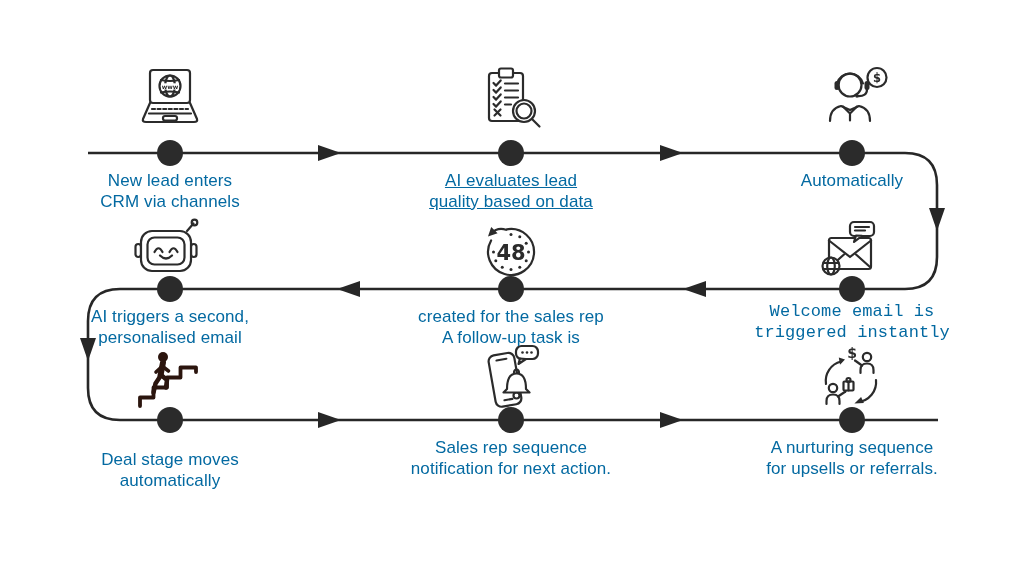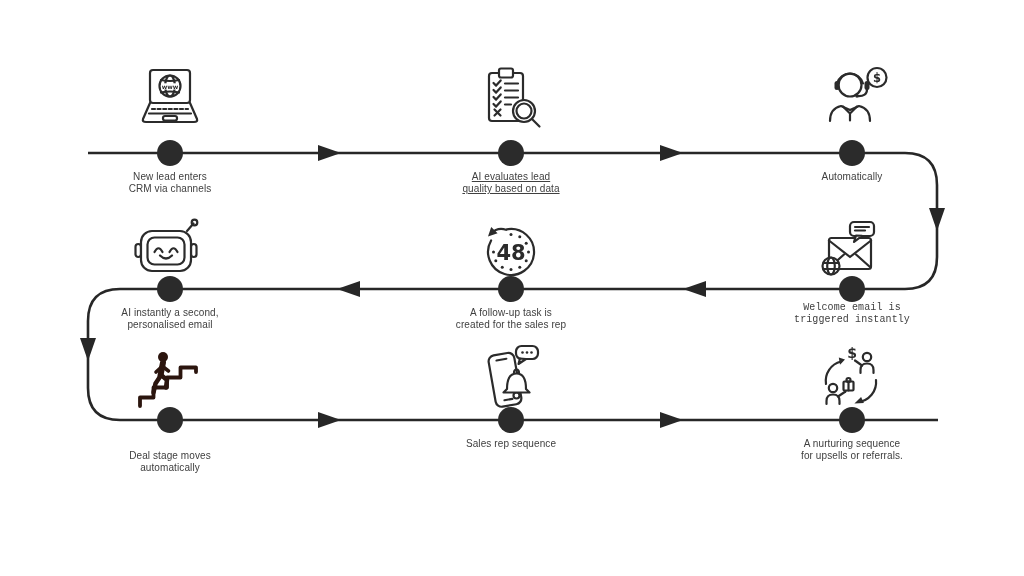--- a/index.html
+++ b/index.html
@@ -10,21 +10,21 @@
     background:#ffffff; overflow:hidden;
   }
   .flow-svg { position:absolute; left:0; top:0; }
   .icon {
     position:absolute; width:76px; height:76px;
     display:flex; align-items:center; justify-content:center;
   }
   .icon svg { width:76px; height:76px; display:block; }
   .label {
     position:absolute; width:250px; text-align:center;
-    font-size:10px; line-height:1.22; color:#404040;
+    font-size:17px; line-height:1.22; color:#0369a1;
     transform:translateX(-50%); letter-spacing:.1px;
   }
   .label span { display:block; }
   .ic { stroke:#2b2b2b; stroke-width:2.2; fill:none; stroke-linecap:round; stroke-linejoin:round; }
   .icf { fill:#2b2b2b; stroke:none; }
   .icw { fill:#ffffff; stroke:#2b2b2b; stroke-width:2.2; stroke-linecap:round; stroke-linejoin:round; }
   .ictext { fill:#2b2b2b; stroke:none; font-family:"DejaVu Sans", sans-serif; }
   .stair { stroke:#2b150e; fill:none; stroke-linecap:round; stroke-linejoin:round; }
   .stairf { fill:#2b150e; stroke:none; }
 </style>
@@ -213,32 +213,33 @@
     <span>quality based on data</span>
   </div>
   <div class="label" style="left:852px; top:171px;">
     <span>Automatically</span>
   </div>
   <div class="label" style="left:852px; top:302px;font-family:Liberation Mono, monospace;">
     <span>Welcome email is</span>
     <span>triggered instantly</span>
   </div>
   <div class="label" style="left:511px; top:307px;">
+    <span>created for the sales rep</span>
     <span>A follow-up task is</span>
-    <span>created for the sales rep</span>
   </div>
   <div class="label" style="left:170px; top:307px;">
-    <span>AI instantly a second,</span>
+    <span>AI triggers a second,</span>
     <span>personalised email</span>
   </div>
   <div class="label" style="left:170px; top:438px;margin-top:12px;">
     <span>Deal stage moves</span>
     <span>automatically</span>
   </div>
   <div class="label" style="left:511px; top:438px;">
     <span>Sales rep sequence</span>
+    <span>notification for next action.</span>
   </div>
   <div class="label" style="left:852px; top:438px;">
     <span>A nurturing sequence</span>
     <span>for upsells or referrals.</span>
   </div>
 
 </div>
 
 </body></html>

